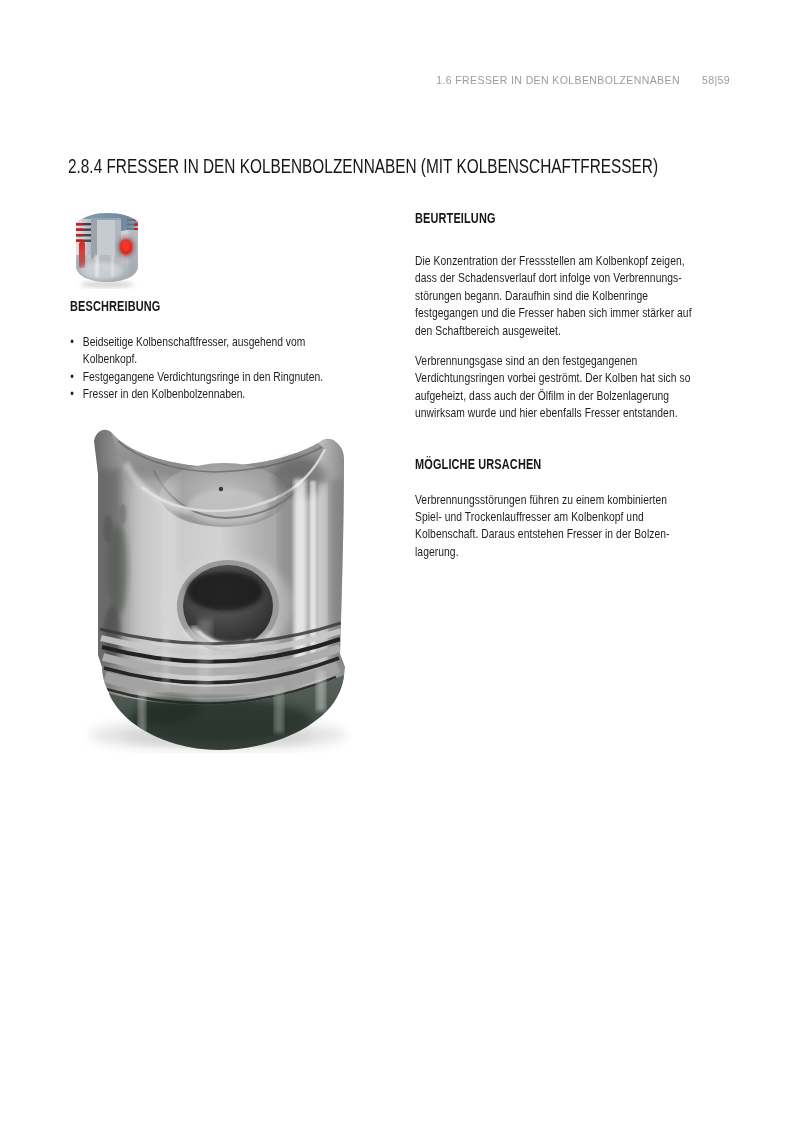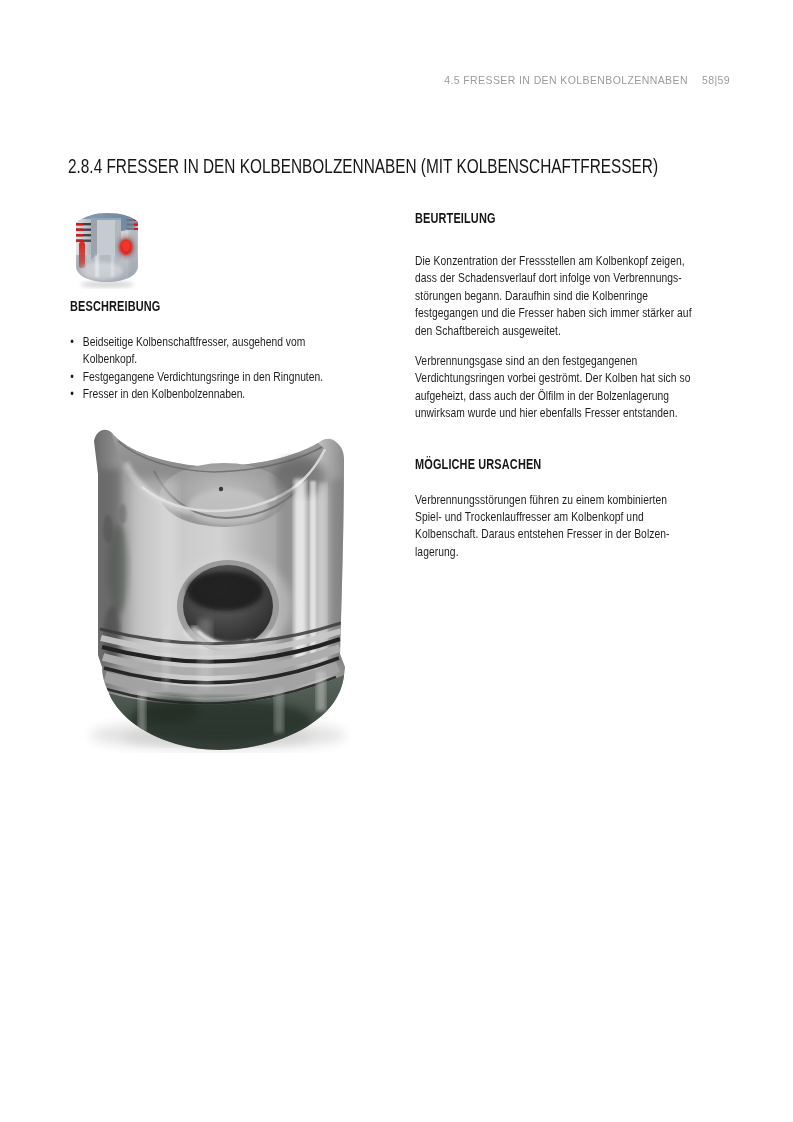--- a/index.html
+++ b/index.html
@@ -14,21 +14,21 @@
   .cx78 { transform: scaleX(0.78); transform-origin: 0 0; }
   .cx75 { transform: scaleX(0.75); transform-origin: 0 0; }
 
   .running-header {
     position: absolute; top: 73px; right: 63px;
     font-size: 10.5px; line-height: 14px;
     letter-spacing: 0.4px;
     color: #9b9b9b;
     white-space: nowrap;
   }
-  .running-header .pages { margin-left: 14px; }
+  .running-header .pages { margin-left: 22px; }
 
   .page-title {
     position: absolute; left: 68px; top: 154px;
     margin: 0;
     font-size: 20.5px; line-height: 24px;
     font-weight: 500;
     letter-spacing: 0;
     white-space: nowrap;
     color: #161615;
   }
@@ -66,21 +66,21 @@
     letter-spacing: 0.1px;
     white-space: pre-line;
   }
   .right-col p.p2 { margin-bottom: 34px; }
   .right-col h2.causes-h { margin-bottom: 19px; }
 </style>
 </head>
 <body>
 
 <div class="running-header">
-  <span>4.5 FRESSER IN DEN KOLBENBOLZENNABEN</span><span class="pages">58|59</span>
+  <span>1.6 FRESSER IN DEN KOLBENBOLZENNABEN</span><span class="pages">58|59</span>
 </div>
 
 <h1 class="page-title cx75">2.8.4 FRESSER IN DEN KOLBENBOLZENNABEN (MIT KOLBENSCHAFTFRESSER)</h1>
 
 <div class="diagram">
   <svg width="72" height="80" viewBox="0 0 72 80">
     <defs>
       <linearGradient id="dBody" x1="0" y1="0" x2="0" y2="1">
         <stop offset="0" stop-color="#d7dadd"></stop>
           <stop offset="0.6" stop-color="#c2c7cc"></stop>

